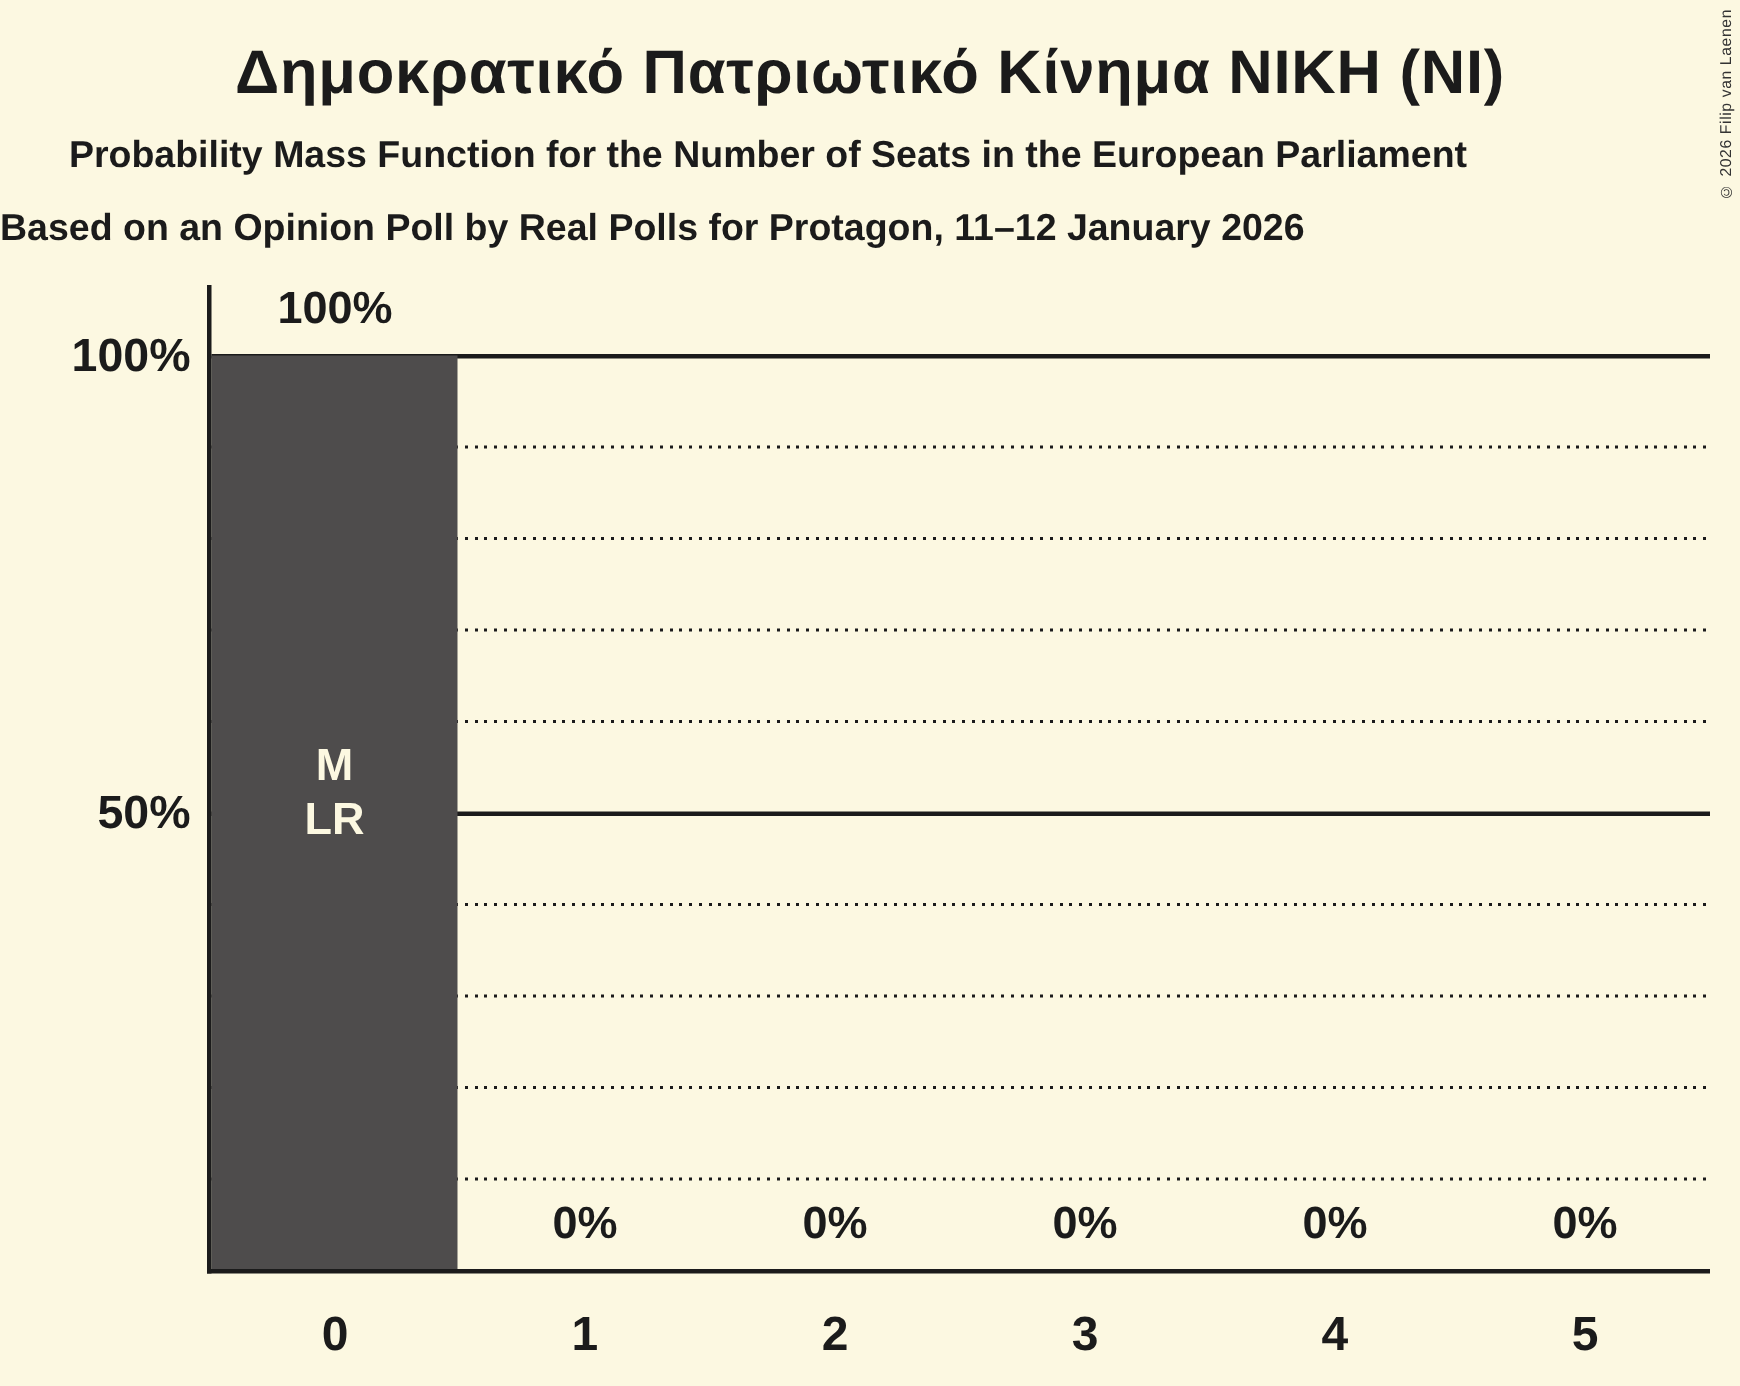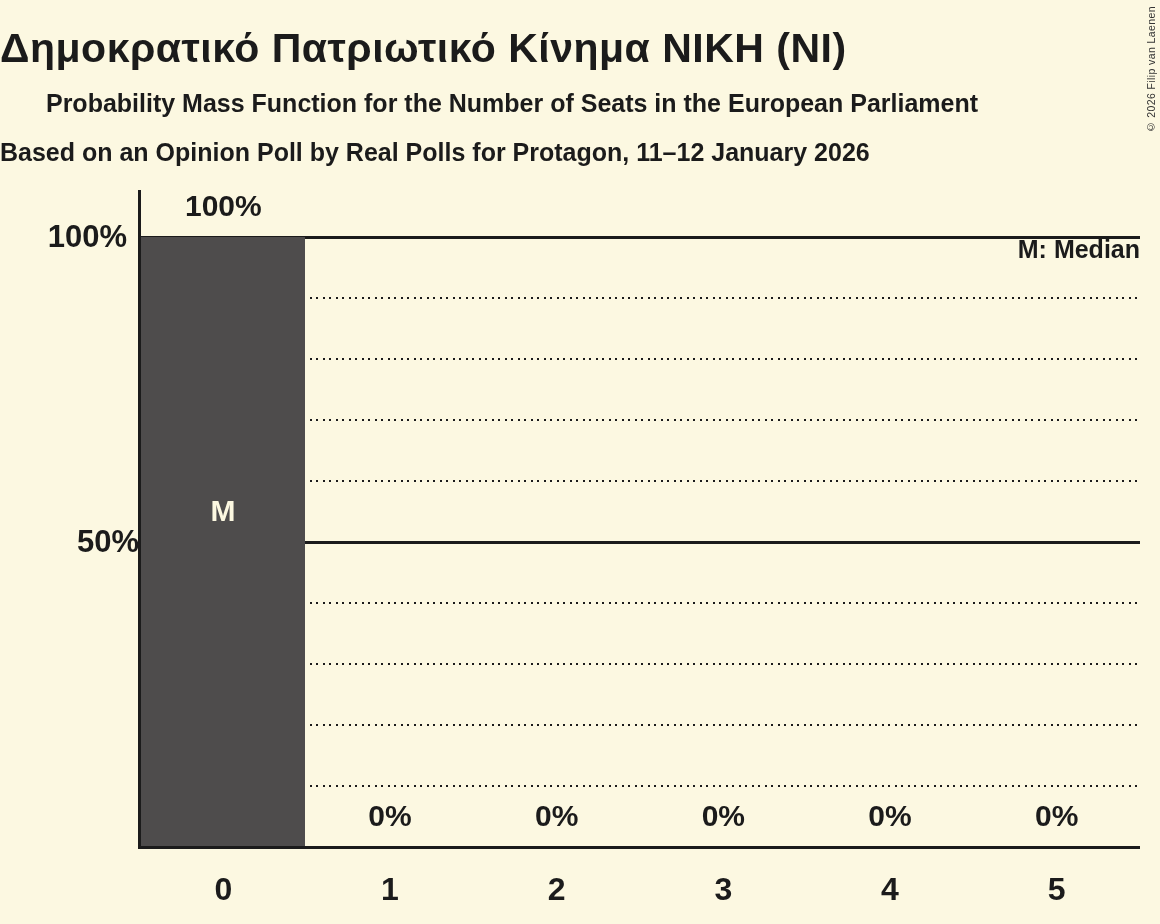--- a/index.html
+++ b/index.html
@@ -13,21 +13,21 @@
     height: 924px;
     overflow: hidden;
     background: #FCF8E1;
     color: #1B1B1B;
   }
   .abs { position: absolute; }
 
   .chart-title {
     left: 0; top: 24px; width: 1160px;
     font-size: 41px; font-weight: 700; line-height: 48px;
-    letter-spacing: 0.5px;
+    text-align: center; letter-spacing: 0.5px;
   }
   .chart-subtitle {
     left: 0; top: 88px; width: 1024px;
     font-size: 25px; font-weight: 700; line-height: 30px;
     text-align: center;
   }
   .chart-sourceline {
     left: 0; top: 137px; width: 1160px;
     font-size: 25px; font-weight: 700; line-height: 30px;
     text-align: left;
@@ -92,50 +92,50 @@
 </head>
 <body>
 
 <div id="canvas" style="background: rgb(252, 248, 225); color: rgb(27, 27, 27);">
 
   <div class="abs chart-title">Δημοκρατικό Πατριωτικό Κίνημα ΝΙΚΗ (ΝΙ)</div>
   <div class="abs chart-subtitle">Probability Mass Function for the Number of Seats in the European Parliament</div>
   <div class="abs chart-sourceline">Based on an Opinion Poll by Real Polls for Protagon, 11–12 January 2026</div>
   <div class="abs copyright">© 2026 Filip van Laenen</div>
 
-  <div class="abs legend-label legend-m">M: Median</div>
 
   <div id="plot">
     <div class="abs y-axis-line"></div>
     <div class="abs x-axis-line"></div>
 
   <div class="abs gridline-solid" style="left: 141px; width: 999px; top: 235.5px;"></div>
       <div class="abs gridline-solid" style="left: 141px; width: 999px; top: 540.5px;"></div>
       <div class="abs gridline-dotted" style="left: 141px; width: 999px; top: 297px;"></div>
       <div class="abs gridline-dotted" style="left: 141px; width: 999px; top: 358px;"></div>
       <div class="abs gridline-dotted" style="left: 141px; width: 999px; top: 419px;"></div>
       <div class="abs gridline-dotted" style="left: 141px; width: 999px; top: 480px;"></div>
       <div class="abs gridline-dotted" style="left: 141px; width: 999px; top: 602px;"></div>
       <div class="abs gridline-dotted" style="left: 141px; width: 999px; top: 663px;"></div>
       <div class="abs gridline-dotted" style="left: 141px; width: 999px; top: 724px;"></div>
       <div class="abs gridline-dotted" style="left: 141px; width: 999px; top: 785px;"></div>
       <div class="abs y-tick-label" style="top: 221px;">100%</div>
-      <div class="abs y-tick-label" style="top: 526px; padding-left: 12px;">50%</div>
+      <div class="abs y-tick-label" style="top: 526px;">50%</div>
       <div class="abs bar" style="left: 141px; width: 163.667px; top: 237px; height: 610px; background: rgb(78, 76, 76);"></div>
       <div class="abs bar-value-label" style="left: 140px; width: 166.667px; top: 191px;">100%</div>
       <div class="abs x-tick-label" style="left: 140px; width: 166.667px;">0</div>
       <div class="abs bar-value-label" style="left: 306.667px; width: 166.667px; top: 801px;">0%</div>
       <div class="abs x-tick-label" style="left: 306.667px; width: 166.667px;">1</div>
       <div class="abs bar-value-label" style="left: 473.333px; width: 166.667px; top: 801px;">0%</div>
       <div class="abs x-tick-label" style="left: 473.333px; width: 166.667px;">2</div>
       <div class="abs bar-value-label" style="left: 640px; width: 166.667px; top: 801px;">0%</div>
       <div class="abs x-tick-label" style="left: 640px; width: 166.667px;">3</div>
       <div class="abs bar-value-label" style="left: 806.667px; width: 166.667px; top: 801px;">0%</div>
       <div class="abs x-tick-label" style="left: 806.667px; width: 166.667px;">4</div>
       <div class="abs bar-value-label" style="left: 973.333px; width: 166.667px; top: 801px;">0%</div>
       <div class="abs x-tick-label" style="left: 973.333px; width: 166.667px;">5</div>
     </div>
 
   <div class="abs marker-box" style="color: rgb(252, 248, 225);">
     <div>M</div>
+    <div>LR</div>
   </div>
 
 </div>
 
 </body></html>

